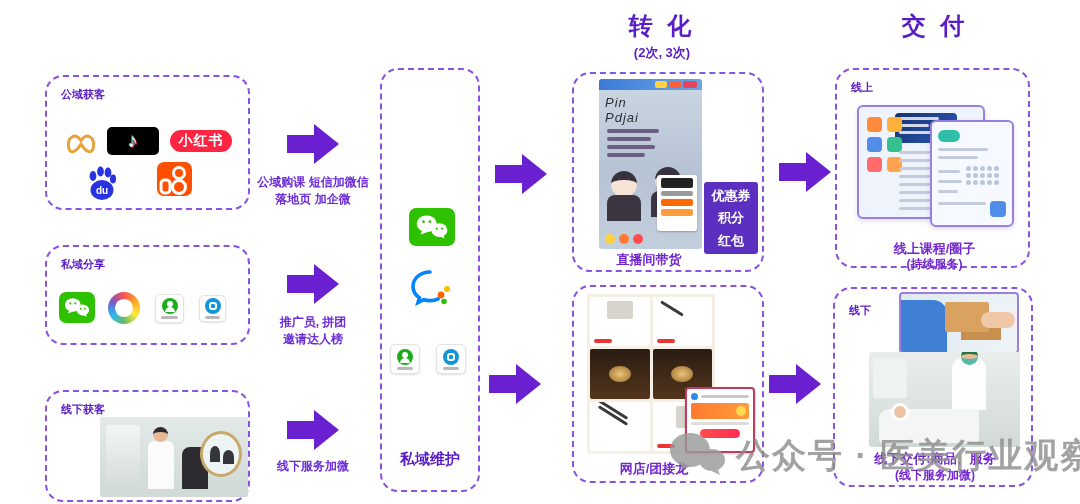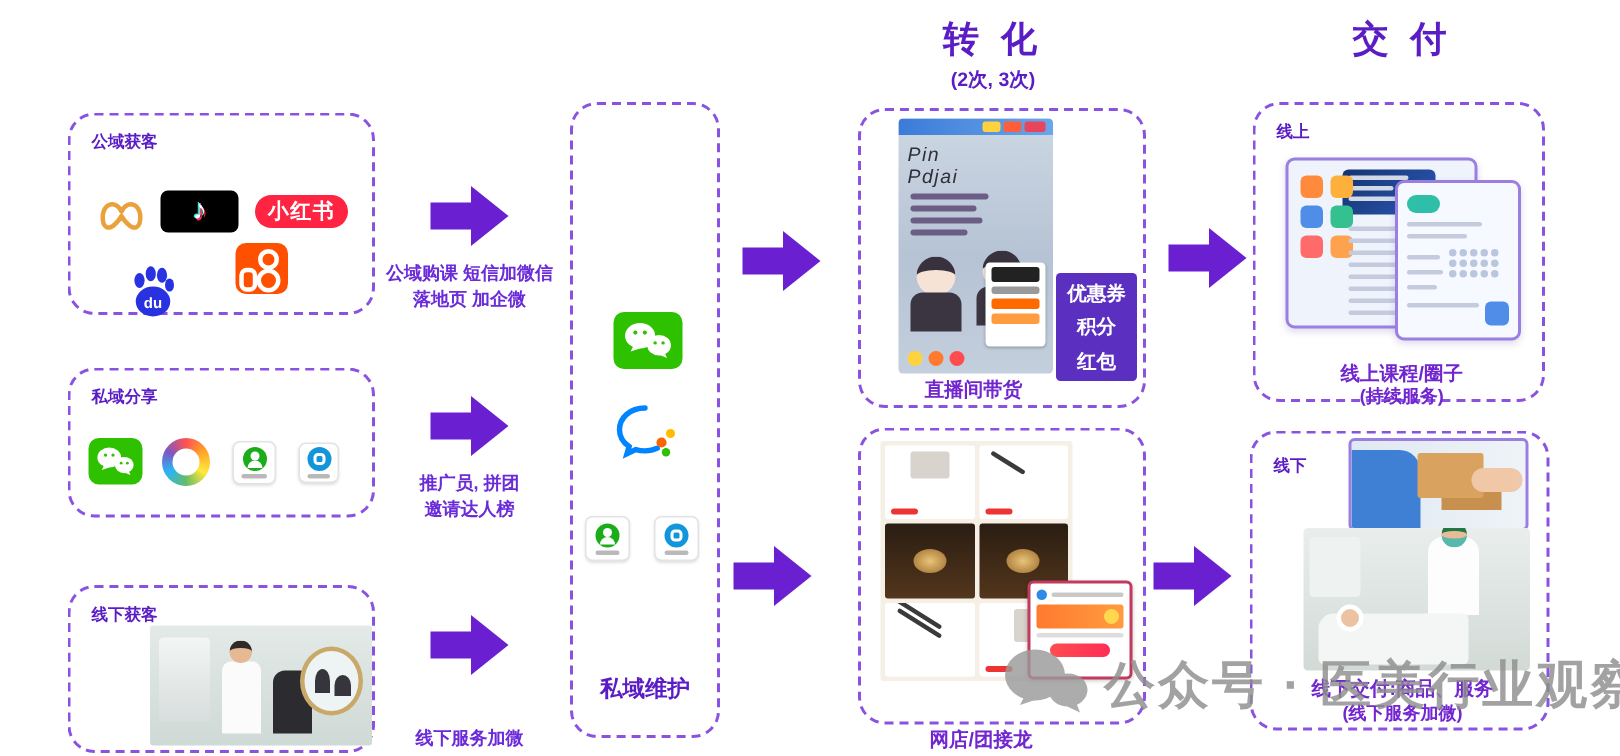--- a/index.html
+++ b/index.html
@@ -130,21 +130,21 @@
       <svg viewBox="0 0 32 28" width="32" height="28">
           <path d="M4 22 C1 9 12 5 16 14 C20 5 31 9 28 22 C26 27 21 25 16 17 C11 25 6 27 4 22 Z" fill="none" stroke="#e9a23b" stroke-width="3" stroke-linejoin="round" stroke-linecap="round"></path>
         </svg>
     </div>
     <div class="douyin icon-abs" style="left:60px; top:50px; width:52px; height:28px;">
         <span>♪</span>
       </div>
     <div class="xhs icon-abs" style="left:123px; top:53px; width:62px; height:22px;">
         <span>小红书</span>
       </div>
-    <div class="icon-abs" style="left:40px; top:99px; width:30px; height:36px;">
+    <div class="icon-abs" style="left:40px; top:88px; width:30px; height:36px;">
       <svg viewBox="0 0 30 36" width="30" height="36">
         <ellipse cx="6" cy="11" rx="3.4" ry="5" fill="#2932e1"></ellipse>
         <ellipse cx="13.5" cy="6.5" rx="3.4" ry="5" fill="#2932e1"></ellipse>
         <ellipse cx="21" cy="7.5" rx="3.4" ry="5" fill="#2932e1"></ellipse>
         <ellipse cx="26" cy="14" rx="3" ry="4.4" fill="#2932e1"></ellipse>
         <ellipse cx="15" cy="25" rx="11.5" ry="10" fill="#2932e1"></ellipse>
         <text x="15" y="29" text-anchor="middle" font-size="10" font-weight="bold" fill="#fff" font-family="Liberation Sans, sans-serif">du</text>
       </svg>
     </div>
     <div class="ks icon-abs" style="left:110px; top:85px; width:35px; height:34px;">
@@ -215,21 +215,21 @@
         <i style="left:20px; top:16px; width:11px; height:14px;"></i>
       </div>
     </div>
   </div>
 
   <div class="arrow" style="left:286px; top:408px;">
     <svg viewBox="0 0 52 44">
         <path d="M0 13 H27 V2 L52 22 L27 42 V31 H0 Z" fill="#6a1fd0"></path>
       </svg>
   </div>
-  <div class="note" style="left:238px; top:484px;">
+  <div class="note" style="left:238px; top:458px;">
     <div>线下服务加微</div>
   </div>
 
   <div class="dbox" style="left:380px; top:68px; width:100px; height:424px;">
     <div class="wechat-app icon-abs" style="left:27px; top:138px; width:46px; height:38px;">
       <svg viewBox="0 0 36 30" width="38" height="32">
         <ellipse cx="13" cy="12" rx="9.5" ry="8" fill="#fff"></ellipse>
         <path d="M7 22 l2-4 4 2 z" fill="#fff"></path>
         <ellipse cx="25" cy="18" rx="7.5" ry="6.5" fill="#fff"></ellipse>
         <path d="M30 26 l-1.5-3.5 -3.5 1.5 z" fill="#fff"></path>
@@ -331,21 +331,21 @@
     </div>
     <div class="invite-card" style="left:111px; top:100px; width:70px; height:66px;">
       <div class="hrow">
           <i></i>
           <b></b>
         </div>
       <div class="banner"></div>
       <div class="row"></div>
       <div class="pill"></div>
     </div>
-    <div class="caption" style="left:0; top:173px; width:160px;margin-top:24px;">网店/团接龙</div>
+    <div class="caption" style="left:0; top:173px; width:160px;">网店/团接龙</div>
   </div>
 
   <div class="arrow" style="left:778px; top:150px;">
     <svg viewBox="0 0 52 44">
         <path d="M0 13 H27 V2 L52 22 L27 42 V31 H0 Z" fill="#6a1fd0"></path>
       </svg>
   </div>
   <div class="arrow" style="left:768px; top:362px;">
     <svg viewBox="0 0 52 44">
         <path d="M0 13 H27 V2 L52 22 L27 42 V31 H0 Z" fill="#6a1fd0"></path>

